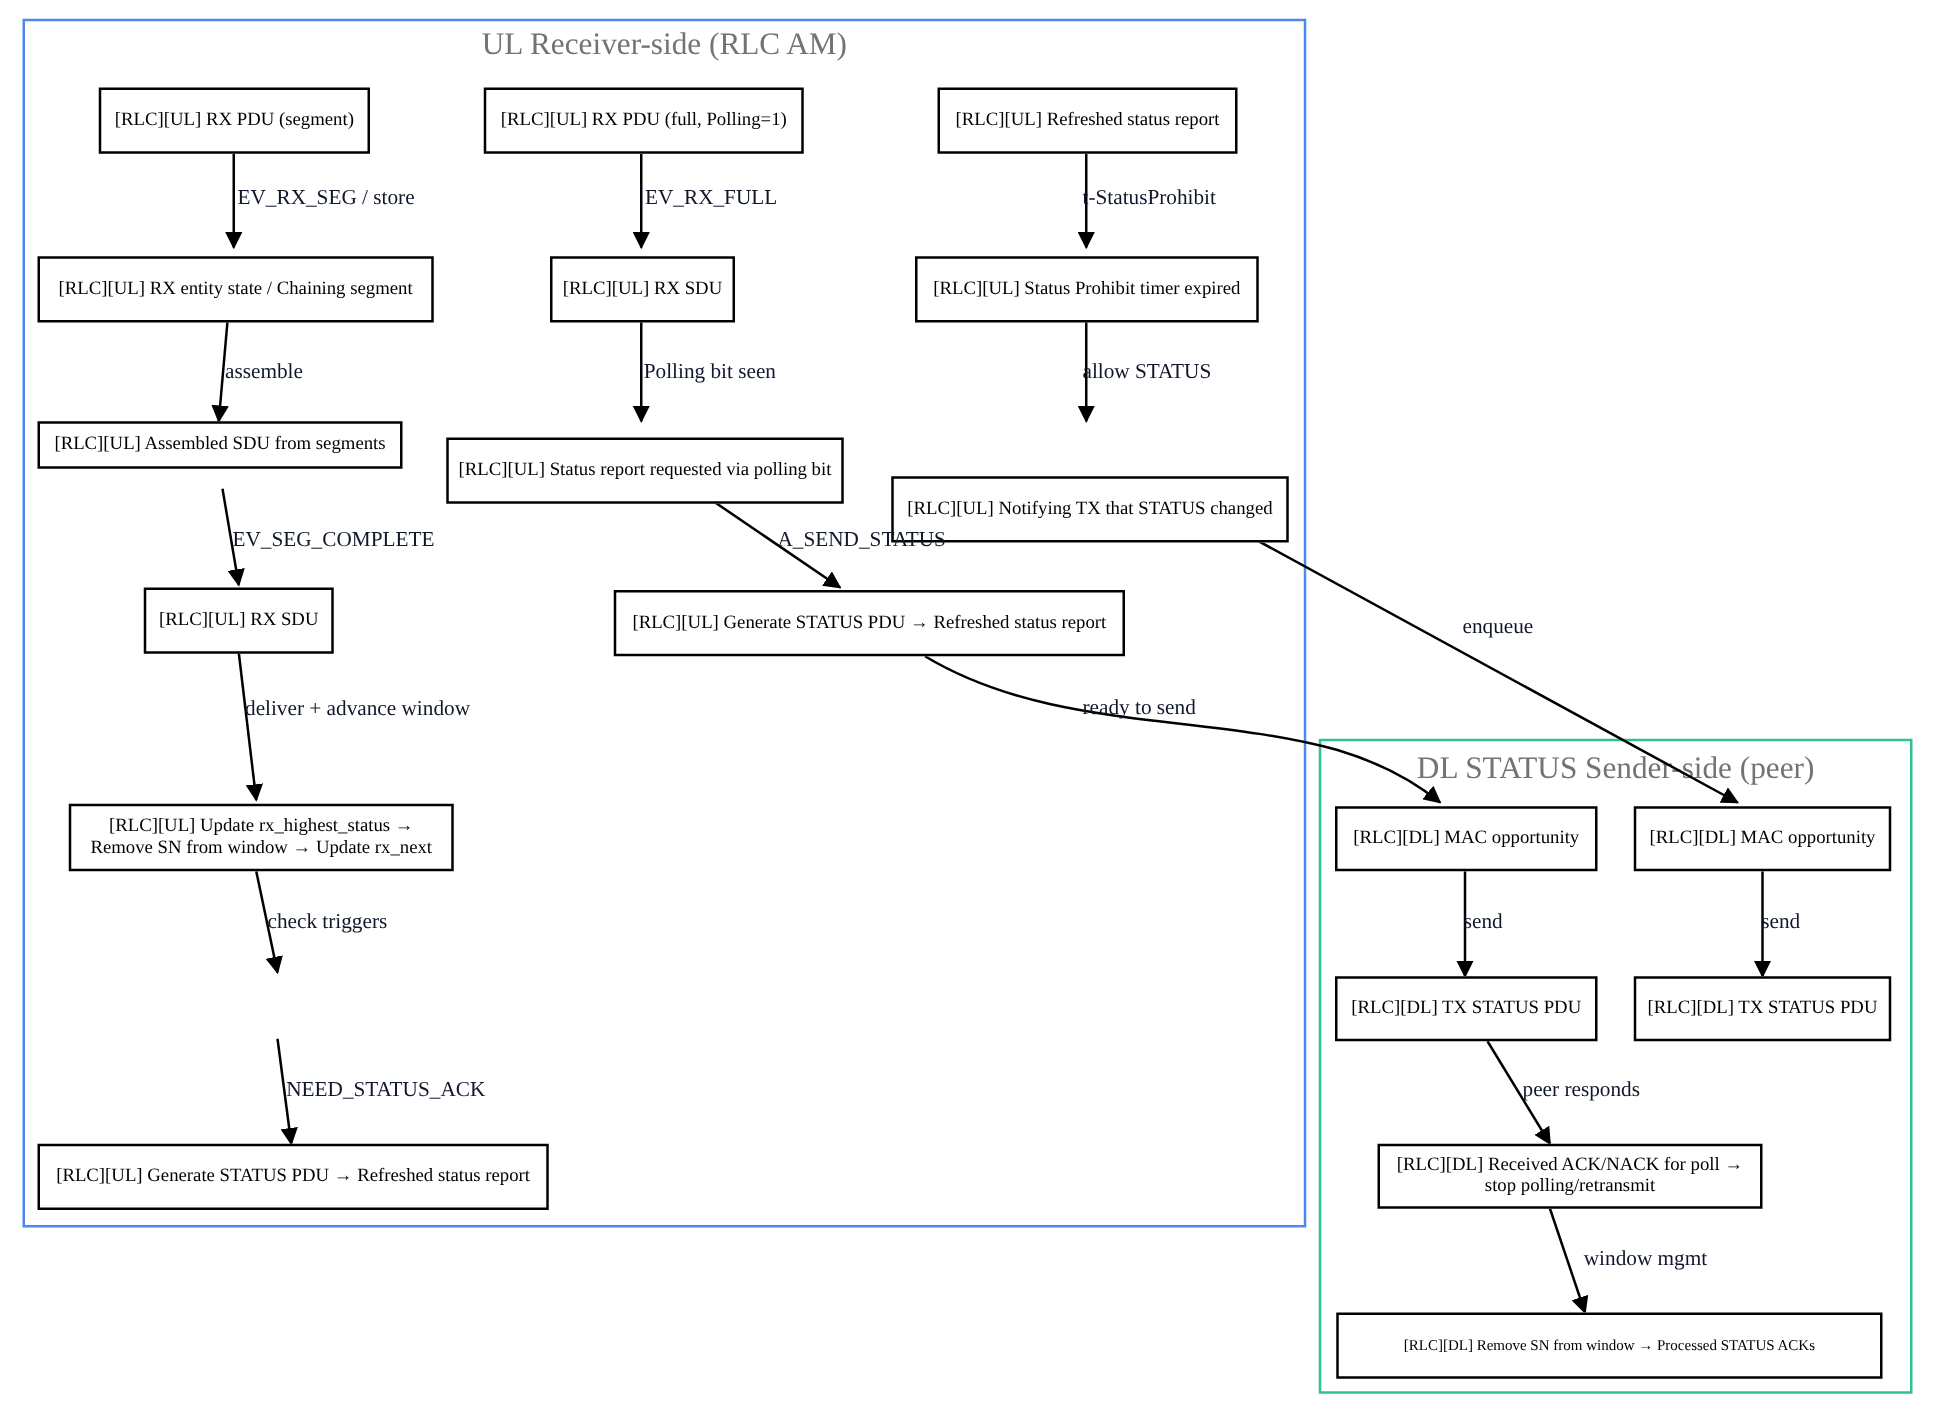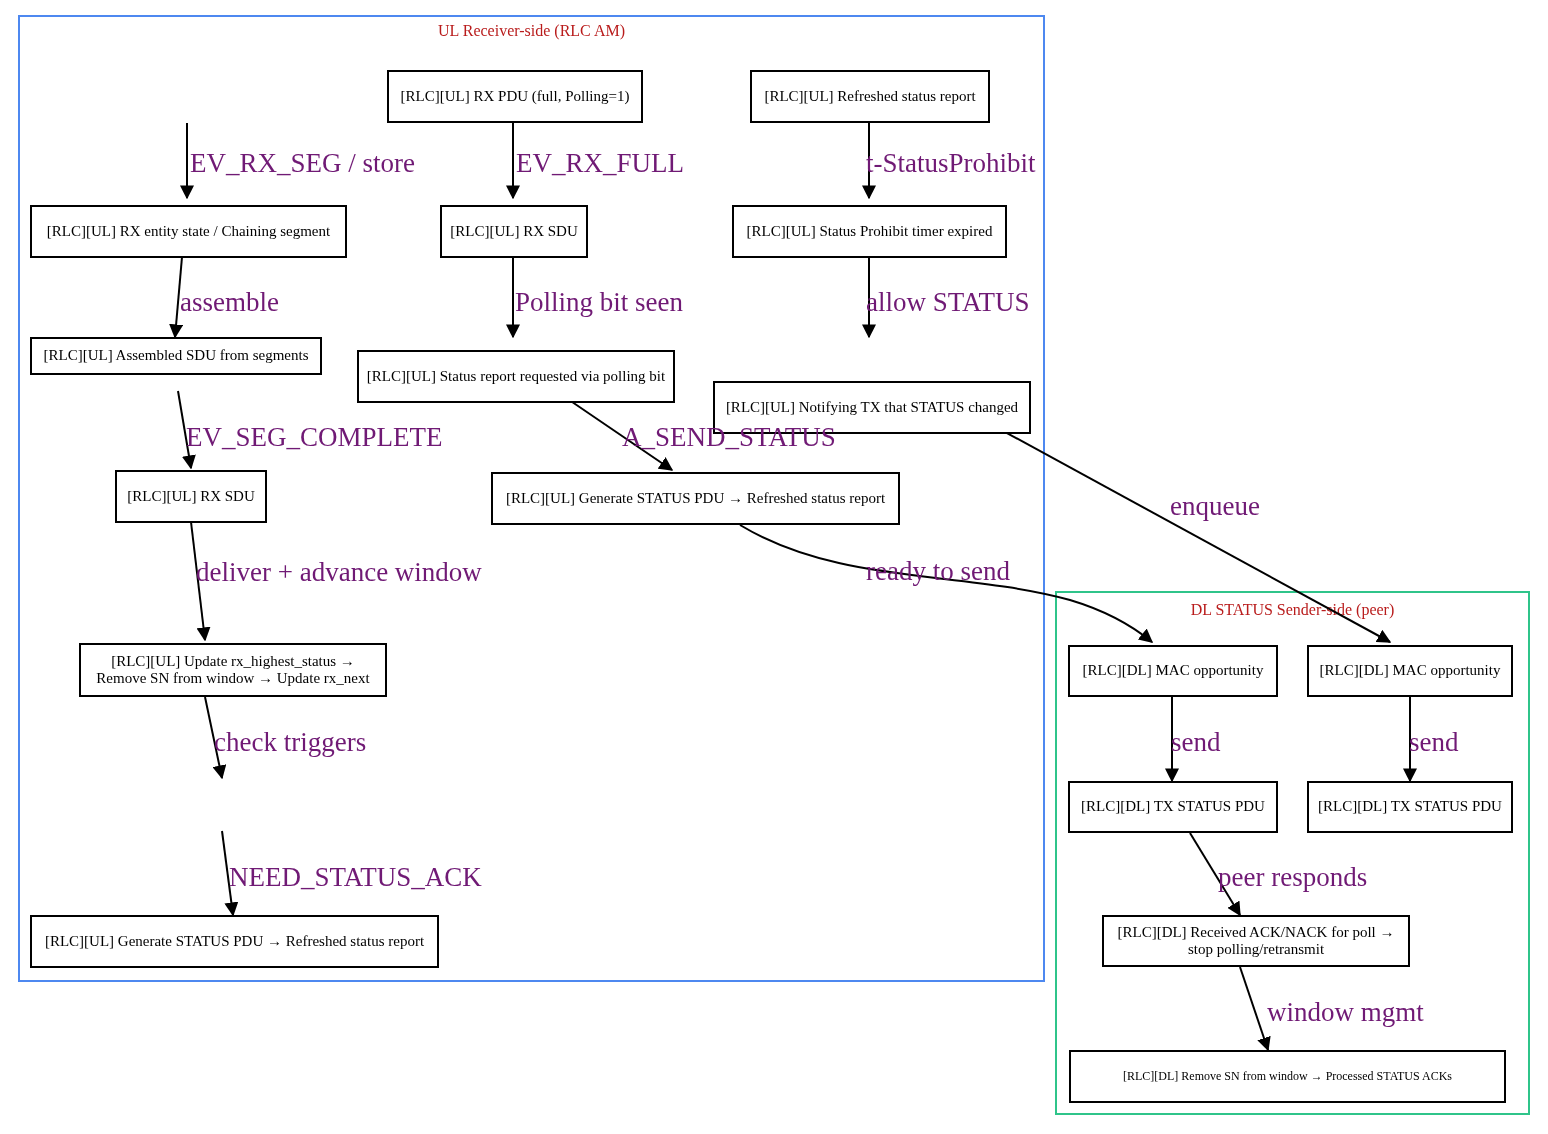--- a/index.html
+++ b/index.html
@@ -26,42 +26,42 @@
   .cluster {
     position: absolute;
     box-sizing: border-box;
     background: transparent;
   }
   .cluster-ul { border: 2px solid #4d88f0; }
   .cluster-dl { border: 2px solid #2fc48a; }
   .cluster-title {
     position: absolute;
     text-align: center;
-    font-size: 16px;
-    color: #b91c1c;
+    font-size: 25px;
+    color: #737373;
     white-space: nowrap;
   }
   .node {
     position: absolute;
     box-sizing: border-box;
     border: 2px solid #000000;
     background: #ffffff;
     display: flex;
     align-items: center;
     justify-content: center;
     text-align: center;
     color: #000000;
     line-height: 1.15;
     padding: 2px 6px;
   }
   .node span { display: block; }
   .edge-label {
     position: absolute;
-    font-size: 27px;
-    color: #701a75;
+    font-size: 17px;
+    color: #0f172a;
     white-space: nowrap;
     background: transparent;
   }
 </style>
 </head>
 <body>
 
 <div id="canvas">
 
   <div class="cluster cluster-ul" style="left:18px; top:15px; width:1027px; height:967px;"></div>
@@ -90,20 +90,23 @@
       <path d="M 740,525 C 840,585 960,570 1070,600 C 1110,612 1135,628 1152,642"></path>
       <path d="M 205,697 L 222,778"></path>
       <path d="M 222,831 L 233,915"></path>
       <path d="M 1172,697 L 1172,781"></path>
       <path d="M 1410,697 L 1410,781"></path>
       <path d="M 1190,833 L 1240,915"></path>
       <path d="M 1240,967 L 1268,1050"></path>
     </g>
   </svg>
 
+  <div class="node" style="left:79px; top:70px; width:217px; height:53px; font-size:15px;">
+    <span>[RLC][UL] RX PDU (segment)</span>
+  </div>
 
   <div class="node" style="left:387px; top:70px; width:256px; height:53px; font-size:15px;">
     <span>[RLC][UL] RX PDU (full, Polling=1)</span>
   </div>
 
   <div class="node" style="left:750px; top:70px; width:240px; height:53px; font-size:15px;">
     <span>[RLC][UL] Refreshed status report</span>
   </div>
 
   <div class="node" style="left:30px; top:205px; width:317px; height:53px; font-size:15px;">
@@ -131,21 +134,21 @@
   </div>
 
   <div class="node" style="left:115px; top:470px; width:152px; height:53px; font-size:15px;">
     <span>[RLC][UL] RX SDU</span>
   </div>
 
   <div class="node" style="left:491px; top:472px; width:409px; height:53px; font-size:15px;">
     <span>[RLC][UL] Generate STATUS PDU → Refreshed status report</span>
   </div>
 
-  <div class="node" style="left:55px; top:643px; width:308px; height:54px; font-size:15px; flex-direction:column;margin-left:24px;">
+  <div class="node" style="left:55px; top:643px; width:308px; height:54px; font-size:15px; flex-direction:column;">
     <span>[RLC][UL] Update rx_highest_status →</span>
     <span>Remove SN from window → Update rx_next</span>
   </div>
 
 
   <div class="node" style="left:30px; top:915px; width:409px; height:53px; font-size:15px;">
     <span>[RLC][UL] Generate STATUS PDU → Refreshed status report</span>
   </div>
 
   <div class="node" style="left:1068px; top:645px; width:210px; height:52px; font-size:15px;">

